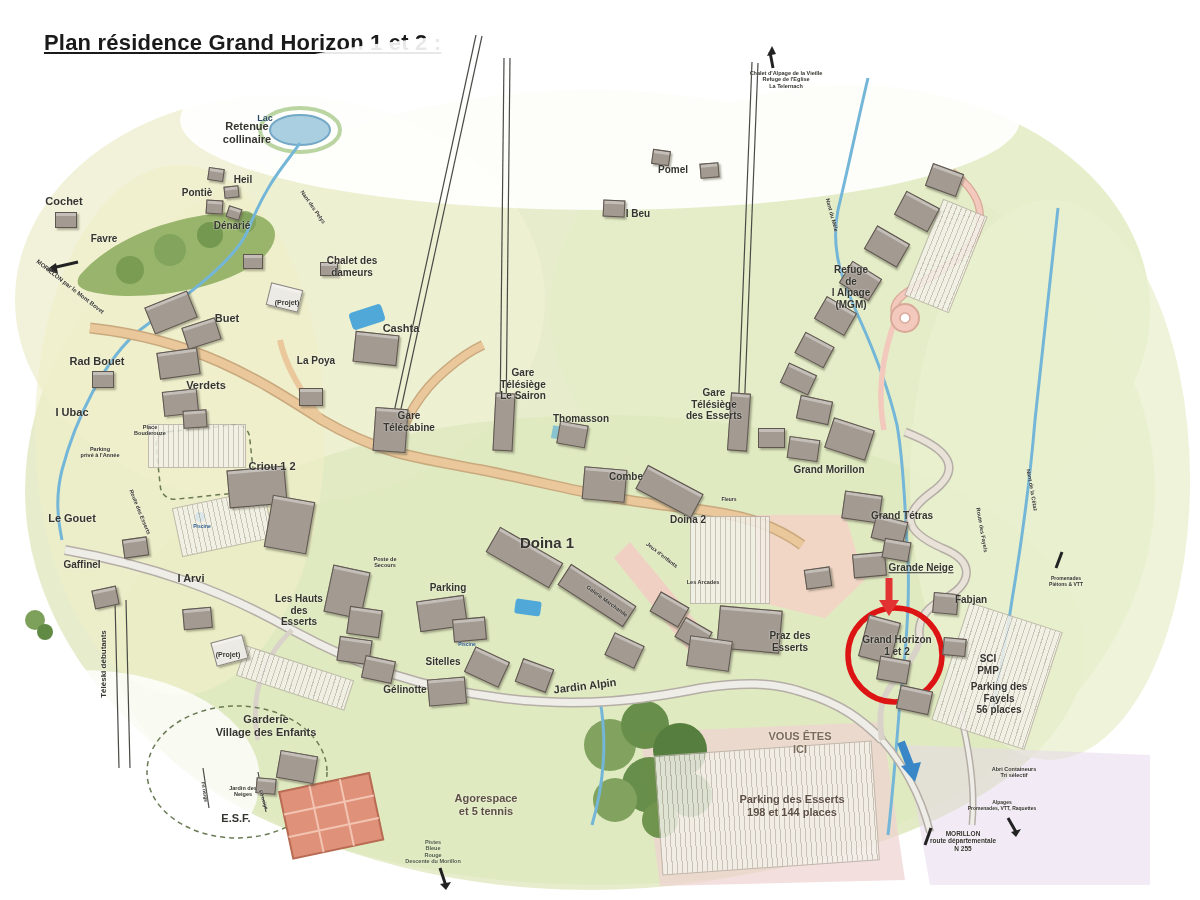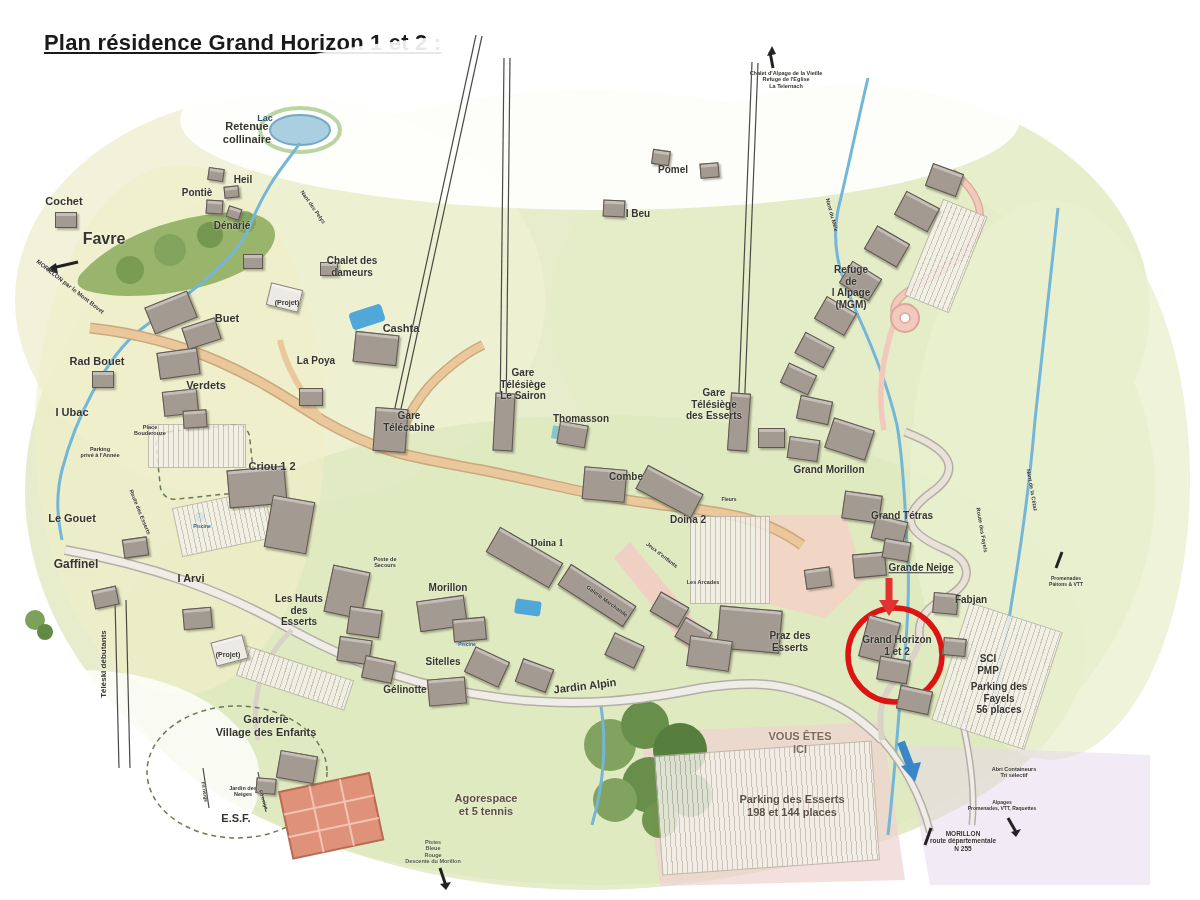--- a/index.html
+++ b/index.html
@@ -237,21 +237,21 @@
         <div class="bld" style="left: 805px; top: 568px; width: 24px; height: 18px; transform: rotate(-8deg);"></div>
       </div>
     <div id="label-layer">
         <div class="lbl" style="left: 265px; top: 118px; font-size: 9px; color: rgb(42, 74, 102); transform: translate(-50%, -50%) rotate(0deg);">Lac</div>
         <div class="lbl" style="left: 247px; top: 133px; font-size: 11px; transform: translate(-50%, -50%) rotate(0deg);">Retenue
 collinaire</div>
         <div class="lbl" style="left: 243px; top: 180px; font-size: 10px; transform: translate(-50%, -50%) rotate(0deg);">Heil</div>
         <div class="lbl" style="left: 197px; top: 193px; font-size: 10px; transform: translate(-50%, -50%) rotate(0deg);">Pontiè</div>
         <div class="lbl" style="left: 232px; top: 226px; font-size: 10px; transform: translate(-50%, -50%) rotate(0deg);">Dénarié</div>
         <div class="lbl" style="left: 64px; top: 201px; font-size: 11px; transform: translate(-50%, -50%) rotate(0deg);">Cochet</div>
-        <div class="lbl" style="left: 104px; top: 239px; font-size: 16px; transform: translate(-50%, -50%) rotate(0deg);">Favre</div>
+        <div class="lbl" style="left: 104px; top: 239px; font-size: 10px; transform: translate(-50%, -50%) rotate(0deg);">Favre</div>
         <div class="lbl" style="left: 70px; top: 287px; font-size: 6px; transform: translate(-50%, -50%) rotate(38deg);">MORILLON par le Mont Bovet</div>
         <div class="lbl" style="left: 352px; top: 266px; font-size: 10px; transform: translate(-50%, -50%) rotate(0deg);">Chalet des
 dameurs</div>
         <div class="lbl" style="left: 227px; top: 318px; font-size: 11px; transform: translate(-50%, -50%) rotate(0deg);">Buet</div>
         <div class="lbl" style="left: 287px; top: 303px; font-size: 7px; transform: translate(-50%, -50%) rotate(0deg);">(Projet)</div>
         <div class="lbl" style="left: 97px; top: 361px; font-size: 11px; transform: translate(-50%, -50%) rotate(0deg); text-align: center;">Rad Bouet</div>
         <div class="lbl" style="left: 206px; top: 385px; font-size: 11px; transform: translate(-50%, -50%) rotate(0deg);">Verdets</div>
         <div class="lbl" style="left: 72px; top: 412px; font-size: 11px; transform: translate(-50%, -50%) rotate(0deg);">I Ubac</div>
         <div class="lbl" style="left: 100px; top: 452px; font-size: 5.5px; transform: translate(-50%, -50%) rotate(0deg);">Parking
 privé à l'Année</div>
@@ -290,34 +290,34 @@
 1 et 2</div>
         <div class="lbl" style="left: 988px; top: 664px; font-size: 10px; transform: translate(-50%, -50%) rotate(0deg);">SCI
 PMP</div>
         <div class="lbl" style="left: 999px; top: 698px; font-size: 10px; transform: translate(-50%, -50%) rotate(0deg);">Parking des
 Fayels
 56 places</div>
         <div class="lbl" style="left: 1066px; top: 582px; font-size: 5px; transform: translate(-50%, -50%) rotate(0deg);">Promenades
 Piétons &amp; VTT</div>
         <div class="lbl" style="left: 272px; top: 466px; font-size: 11px; transform: translate(-50%, -50%) rotate(0deg);">Criou 1 2</div>
         <div class="lbl" style="left: 72px; top: 518px; font-size: 11px; transform: translate(-50%, -50%) rotate(0deg);">Le Gouet</div>
-        <div class="lbl" style="left: 76px; top: 565px; font-size: 12px; transform: translate(-50%, -50%) rotate(0deg); text-align: center;">Gaffinel</div>
+        <div class="lbl" style="left: 82px; top: 565px; font-size: 10px; transform: translate(-50%, -50%) rotate(0deg); text-align: center;">Gaffinel</div>
         <div class="lbl" style="left: 191px; top: 578px; font-size: 11px; transform: translate(-50%, -50%) rotate(0deg);">I Arvi</div>
         <div class="lbl" style="left: 299px; top: 610px; font-size: 10px; transform: translate(-50%, -50%) rotate(0deg);">Les Hauts
 des
 Esserts</div>
         <div class="lbl" style="left: 228px; top: 655px; font-size: 7px; transform: translate(-50%, -50%) rotate(0deg);">(Projet)</div>
         <div class="lbl" style="left: 104px; top: 664px; font-size: 8px; transform: translate(-50%, -50%) rotate(-90deg);">Téléski débutants</div>
         <div class="lbl" style="left: 140px; top: 512px; font-size: 5.5px; transform: translate(-50%, -50%) rotate(68deg);">Route des Esserts</div>
         <div class="lbl" style="left: 385px; top: 562px; font-size: 5.5px; transform: translate(-50%, -50%) rotate(0deg);">Poste de
 Secours</div>
-        <div class="lbl" style="left: 547px; top: 543px; font-size: 10px; transform: translate(-50%, -50%) rotate(0deg); font-family: Liberation Serif, serif;">Doina 1</div>
+        <div class="lbl" style="left: 547px; top: 543px; font-size: 15px; transform: translate(-50%, -50%) rotate(0deg);">Doina 1</div>
         <div class="lbl" style="left: 688px; top: 520px; font-size: 10px; transform: translate(-50%, -50%) rotate(0deg);">Doina 2</div>
         <div class="lbl" style="left: 729px; top: 500px; font-size: 5px; transform: translate(-50%, -50%) rotate(0deg);">Fleurs</div>
-        <div class="lbl" style="left: 448px; top: 588px; font-size: 10px; transform: translate(-50%, -50%) rotate(0deg);">Morillon</div>
+        <div class="lbl" style="left: 448px; top: 588px; font-size: 10px; transform: translate(-50%, -50%) rotate(0deg);">Parking</div>
         <div class="lbl" style="left: 202px; top: 527px; font-size: 5px; color: rgb(42, 90, 138); transform: translate(-50%, -50%) rotate(0deg);">Piscine</div>
         <div class="lbl" style="left: 467px; top: 645px; font-size: 5px; color: rgb(42, 90, 138); transform: translate(-50%, -50%) rotate(0deg);">Piscine</div>
         <div class="lbl" style="left: 400px; top: 662px; font-size: 10px; transform: translate(-50%, -50%) rotate(0deg); margin-left: 43px;">Sitelles</div>
         <div class="lbl" style="left: 405px; top: 690px; font-size: 10px; transform: translate(-50%, -50%) rotate(0deg);">Gélinotte</div>
         <div class="lbl" style="left: 585px; top: 686px; font-size: 11px; transform: translate(-50%, -50%) rotate(-7deg);">Jardin Alpin</div>
         <div class="lbl" style="left: 703px; top: 582px; font-size: 5.5px; transform: translate(-50%, -50%) rotate(0deg);">Les Arcades</div>
         <div class="lbl" style="left: 662px; top: 555px; font-size: 5.5px; transform: translate(-50%, -50%) rotate(38deg);">Jeux d'enfants</div>
         <div class="lbl" style="left: 607px; top: 601px; font-size: 5.5px; transform: translate(-50%, -50%) rotate(36deg);">Galerie Marchande</div>
         <div class="lbl" style="left: 790px; top: 641px; font-size: 10px; transform: translate(-50%, -50%) rotate(0deg);">Praz des
 Esserts</div>

